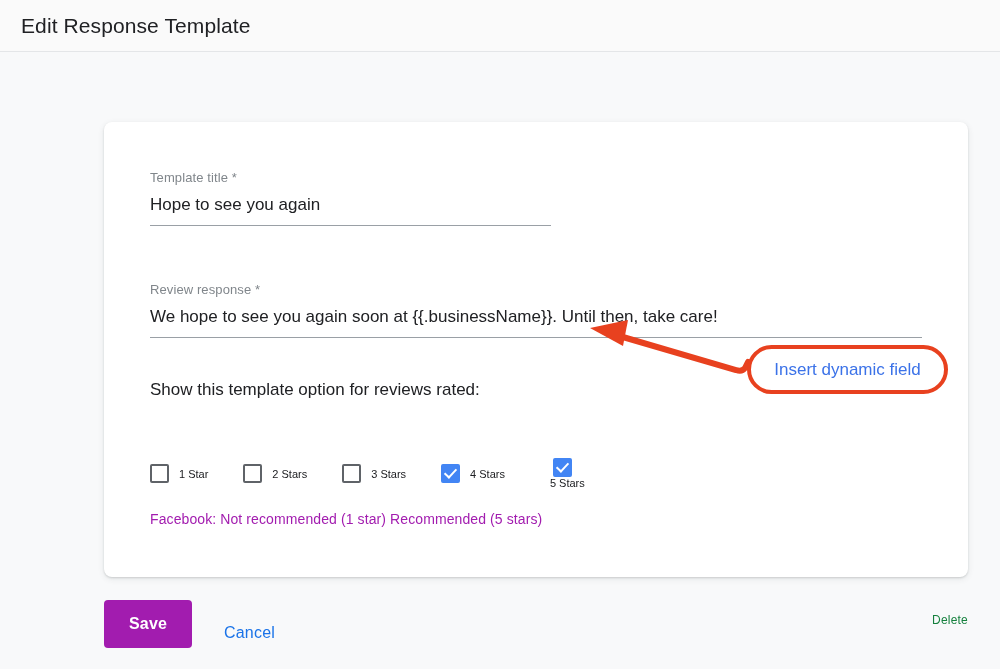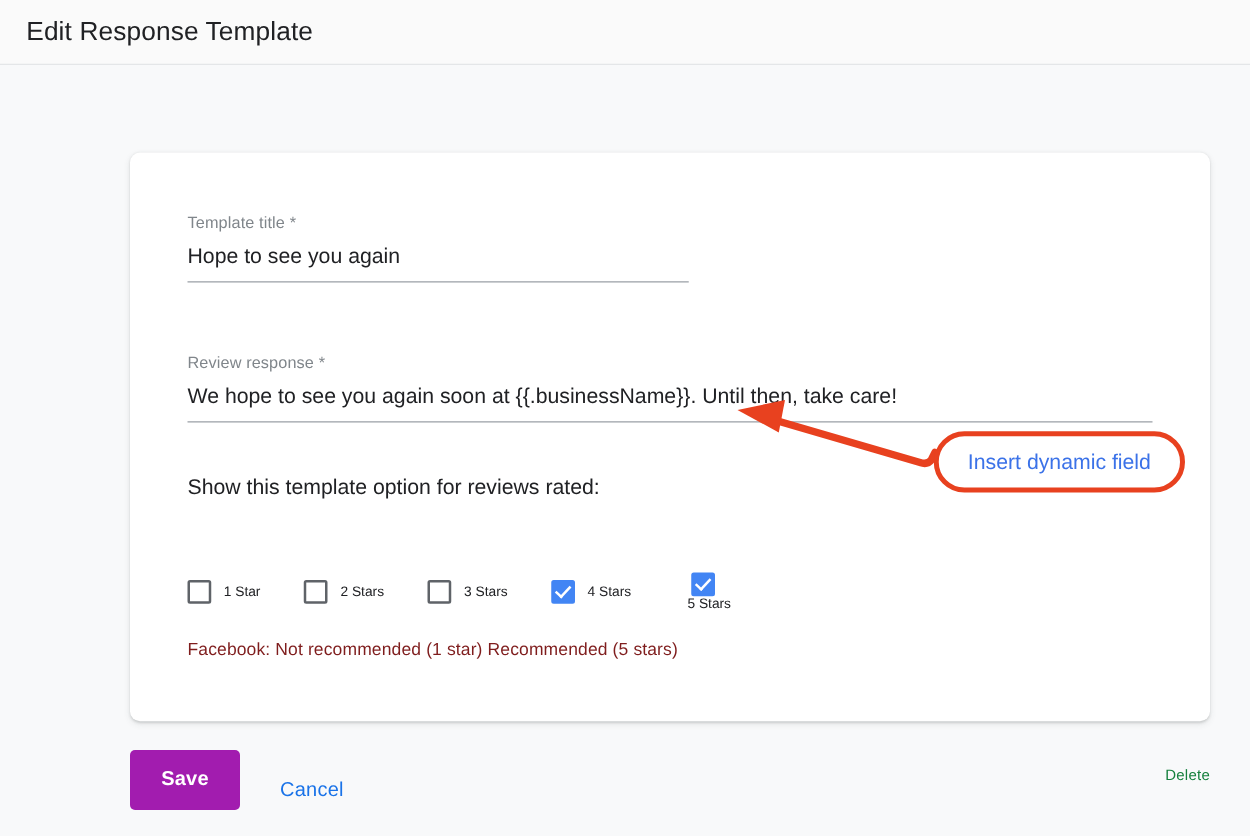--- a/index.html
+++ b/index.html
@@ -122,21 +122,21 @@
     color: #202124;
     margin-left: 10px;
     white-space: nowrap;
   }
 
   .helper-text {
     position: absolute;
     left: 46px;
     top: 389px;
     font-size: 14px;
-    color: #7f1d1d;
+    color: #a21caf;
     letter-spacing: 0.1px;
   }
 
   
   .actions {
     position: absolute;
     left: 104px;
     top: 600px;
     width: 864px;
     height: 48px;

